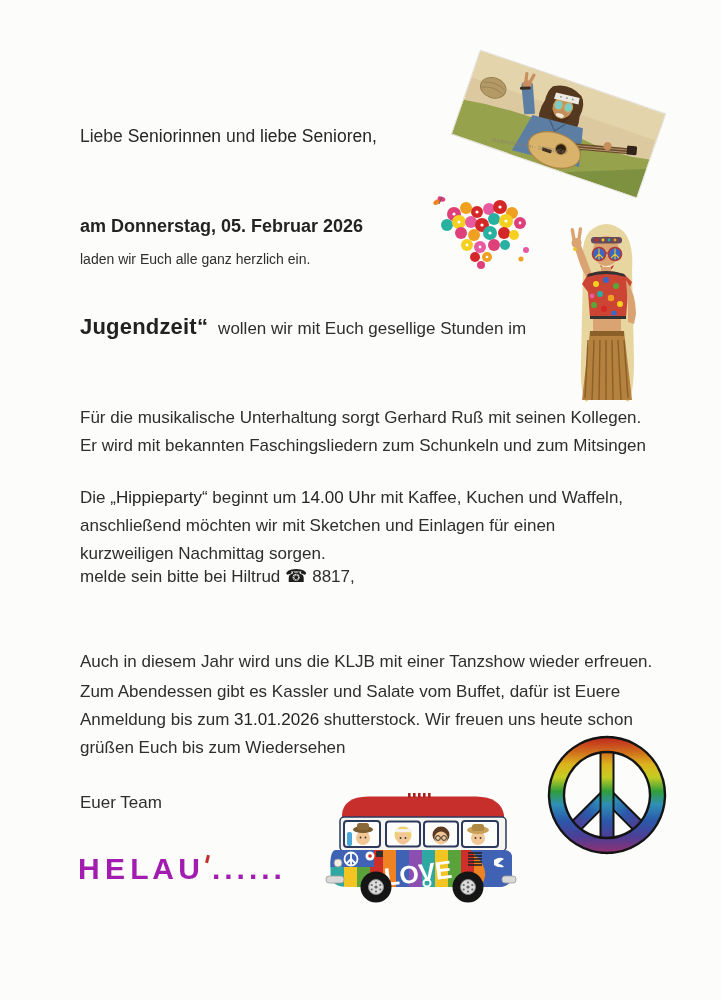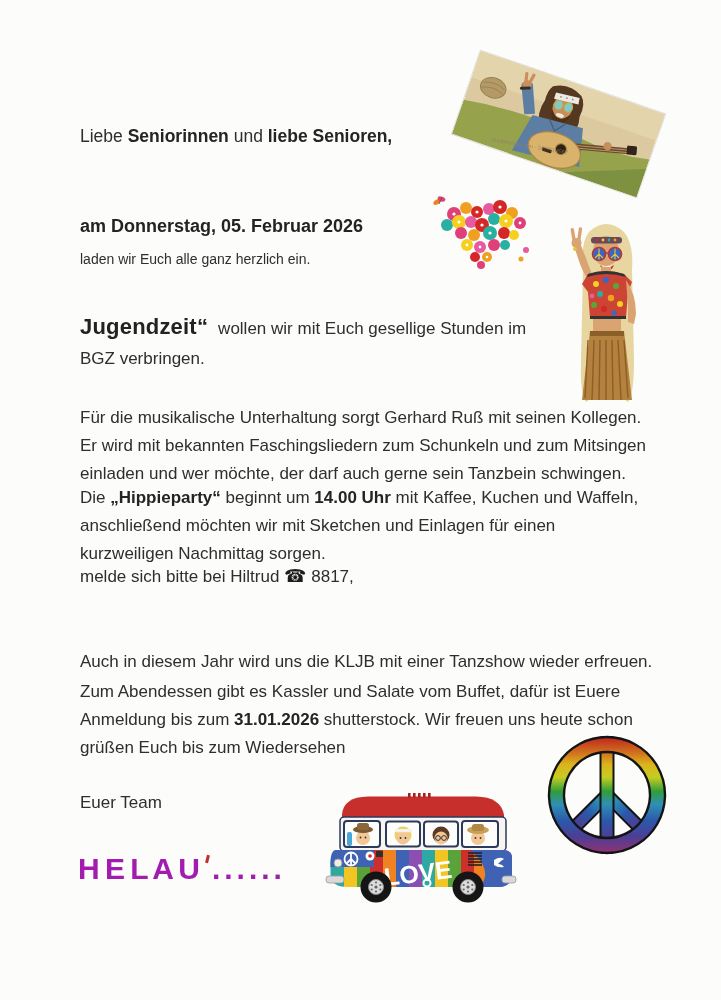--- a/index.html
+++ b/index.html
@@ -1,20 +1,20 @@
 <!DOCTYPE html>
 <html><head>
 <meta charset="utf-8">
 <style>
   html,body{margin:0;padding:0;background:#e8e8e8;}
   .page{position:relative;width:721px;height:1000px;background:#fcfcfa;overflow:hidden;
         font-family:"Liberation Sans",sans-serif;color:#2e2e2e;margin:0 auto;}
   .para{position:absolute;left:80px;font-size:17px;line-height:28px;}
   .para .line{white-space:nowrap;}
-  .bseg{font-weight:bold;color:#242424;text-align:center;}
+  .bseg{font-weight:normal;color:#242424;text-align:center;}
   .salutation{top:124px;font-size:17.5px;line-height:24px;}
   .invite{top:210px;font-size:18px;line-height:33px;}
   .invite .bold-line{font-weight:bold;color:#232323;}
   .motto{top:312px;line-height:30px;}
   .motto .big{font-size:22px;font-weight:bold;color:#222;letter-spacing:.2px;}
   .motto .gap{margin-left:10px;}
   .music{top:404px;}
   .party{top:484px;}
   .buett{top:562px;}
   .kljb{top:648px;}
@@ -201,37 +201,35 @@
     <span class="line"><span>Liebe </span><span class="bseg">Seniorinnen</span><span> und </span><span class="bseg">liebe Senioren,</span></span>
   </div>
 
   <div class="para invite">
     <div class="line bold-line">am Donnerstag, 05. Februar 2026</div>
     <div class="line" style="font-size:14px;font-weight:normal;">laden wir Euch alle ganz herzlich ein.</div>
   </div>
 
   <div class="para motto">
     <div class="line"><span class="big">Jugendzeit“</span><span class="gap">wollen wir mit Euch gesellige Stunden im</span></div>
-    <div class="line">BGZ verbringen.</div>
   </div>
 
   <div class="para music">
     <div class="line">Für die musikalische Unterhaltung sorgt Gerhard Ruß mit seinen Kollegen.</div>
     <div class="line">Er wird mit bekannten Faschingsliedern zum Schunkeln und zum Mitsingen</div>
-    <div class="line">einladen und wer möchte, der darf auch gerne sein Tanzbein schwingen.</div>
   </div>
 
   <div class="para party">
     <div class="line"><span>Die </span><span class="bseg">„Hippieparty“</span><span> beginnt um </span><span class="bseg">14.00 Uhr</span><span> mit Kaffee, Kuchen und Waffeln,</span></div>
     <div class="line">anschließend möchten wir mit Sketchen und Einlagen für einen</div>
     <div class="line">kurzweiligen Nachmittag sorgen.</div>
   </div>
 
   <div class="para buett">
-    <div class="line"><span>melde sich bitte bei Hiltrud </span><span class="phone">☎</span><span> 8817,</span></div>
+    <div class="line"><span>melde sein bitte bei Hiltrud </span><span class="phone">☎</span><span> 8817,</span></div>
   </div>
 
   <div class="para kljb">
     <div class="line">Auch in diesem Jahr wird uns die KLJB mit einer Tanzshow wieder erfreuen.</div>
   </div>
 
   <div class="para dinner">
     <div class="line">Zum Abendessen gibt es Kassler und Salate vom Buffet, dafür ist Euere</div>
     <div class="line"><span>Anmeldung bis zum </span><span class="bseg">31.01.2026</span><span> shutterstock. Wir freuen uns heute schon</span></div>
     <div class="line">grüßen Euch bis zum Wiedersehen</div>

